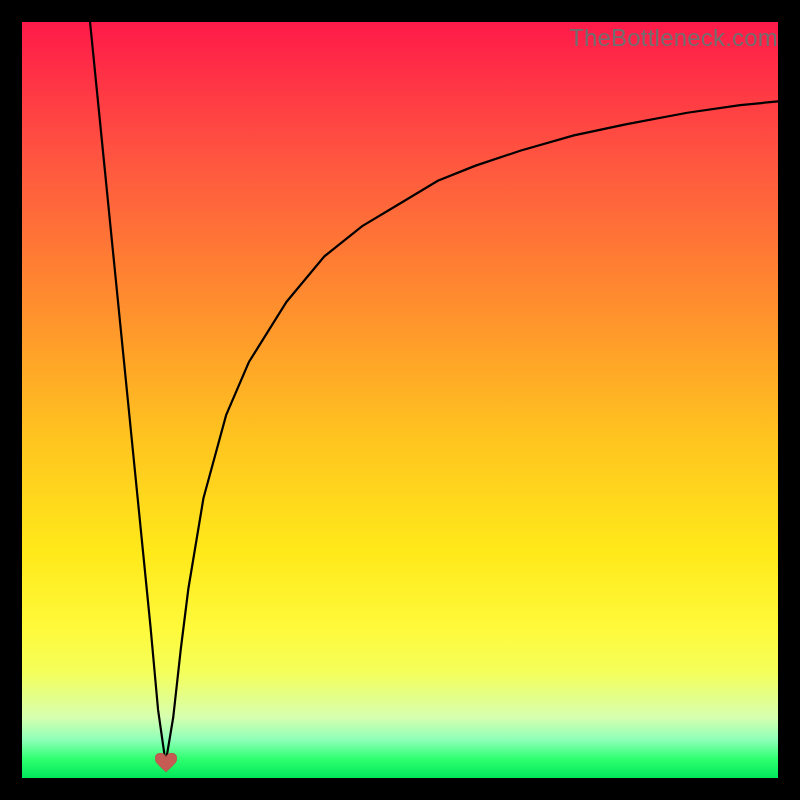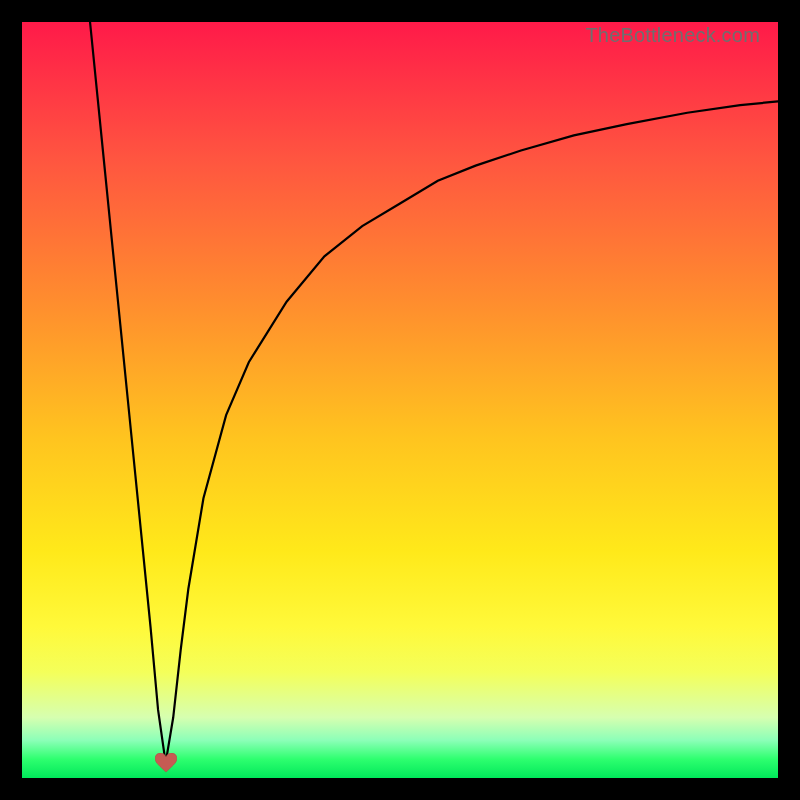--- a/index.html
+++ b/index.html
@@ -35,23 +35,23 @@
       #f4ff5a 86%,
       #d6ffb0 92%,
       #8cffb8 95%,
       #2eff6f 97.5%,
       #00e85a 100%
     );
   }
   .watermark {
     position: absolute;
     top: 2px;
-    right: 18px;
+    right: 0;
     color: #6f6f6f;
-    font-size: 20px;
+    font-size: 24px;
     font-weight: 500;
     letter-spacing: 0.2px;
     user-select: none;
     margin-left: 31px;
   }
   svg.curve {
     position: absolute;
     left: 0;
     top: 0;
     width: 756px;

